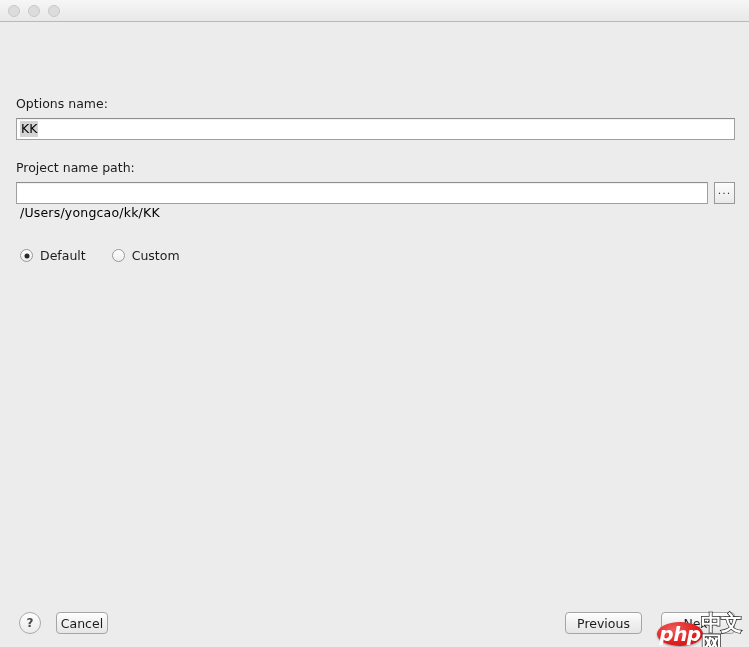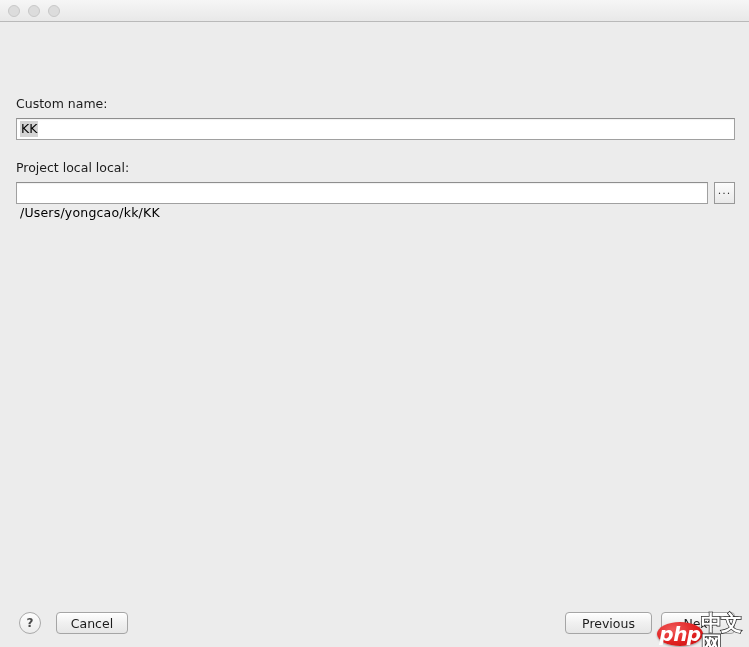--- a/index.html
+++ b/index.html
@@ -226,26 +226,26 @@
     align-items: center;
     justify-content: center;
     font-size: 12.5px;
     color: #1c1c1c;
     cursor: default;
     box-shadow: 0 1px 0 rgba(255,255,255,0.7) inset;
   }
   #cancel-button {
     left: 56px;
     top: 18px;
-    width: 72px;
+    width: 52px;
   }
   #previous-button {
     left: 565px;
     top: 18px;
-    width: 87px;
+    width: 77px;
   }
   #next-button {
     left: 661px;
     top: 18px;
     width: 74px;
   }
 
   
   #watermark {
     position: absolute;
@@ -294,35 +294,45 @@
     <div class="traffic-lights">
       <span class="light"></span>
       <span class="light"></span>
       <span class="light"></span>
     </div>
   </div>
 
   <div id="content">
 
 
-    <div class="field-label" id="label-project-name">Custom name:</div>
+    <div class="field-label" id="label-project-name">Options name:</div>
 
     <div class="text-input" id="input-project-name">
       <span class="sel-text">KK</span>
     </div>
 
-    <div class="field-label" id="label-project-path">Project local local:</div>
+    <div class="field-label" id="label-project-path">Project name path:</div>
 
     <div class="text-input" id="input-project-path">
       <span class="plain-text">/Users/yongcao/kk/KK</span>
     </div>
 
     <div id="browse-button">...</div>
 
 
+    <div id="radio-group">
+      <div class="radio-option">
+        <span class="radio-circle checked"></span>
+        <span class="radio-label">Default</span>
+      </div>
+      <div class="radio-option">
+        <span class="radio-circle"></span>
+        <span class="radio-label">Custom</span>
+      </div>
+    </div>
 
     <div id="bottom-bar">
       <div id="help-button">?</div>
       <div class="push-button" id="cancel-button">Cancel</div>
       <div class="push-button" id="previous-button">Previous</div>
       <div class="push-button" id="next-button">Next</div>
     </div>
 
   </div>
 

